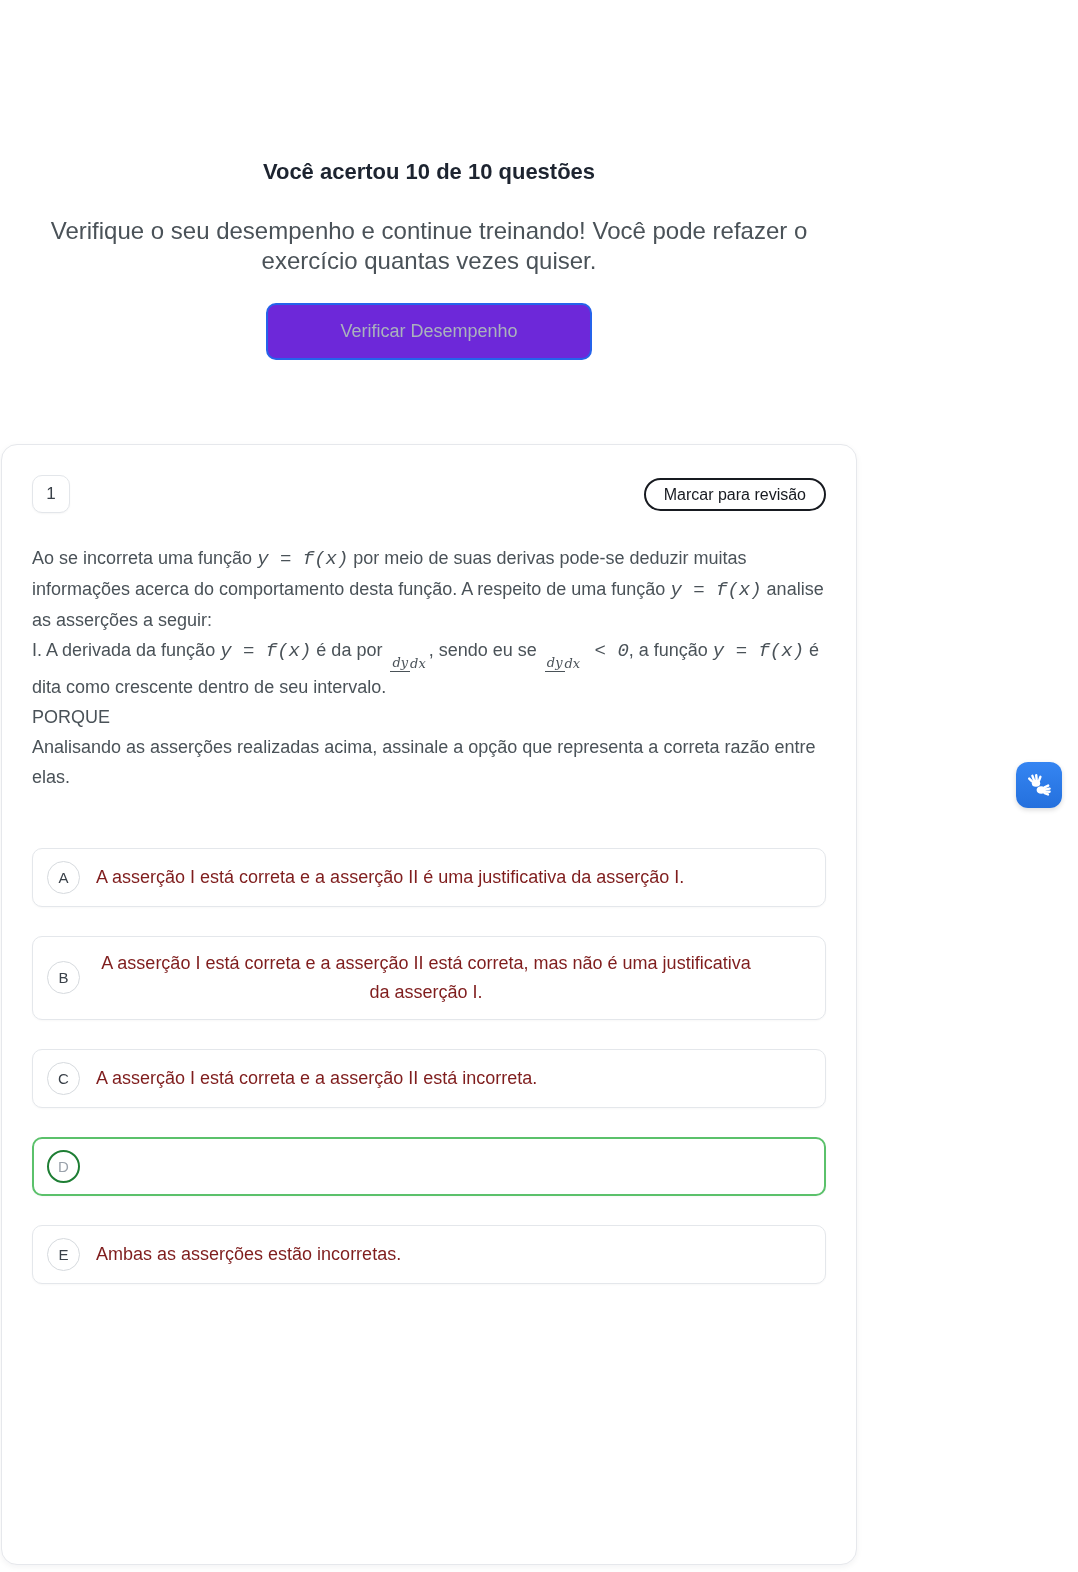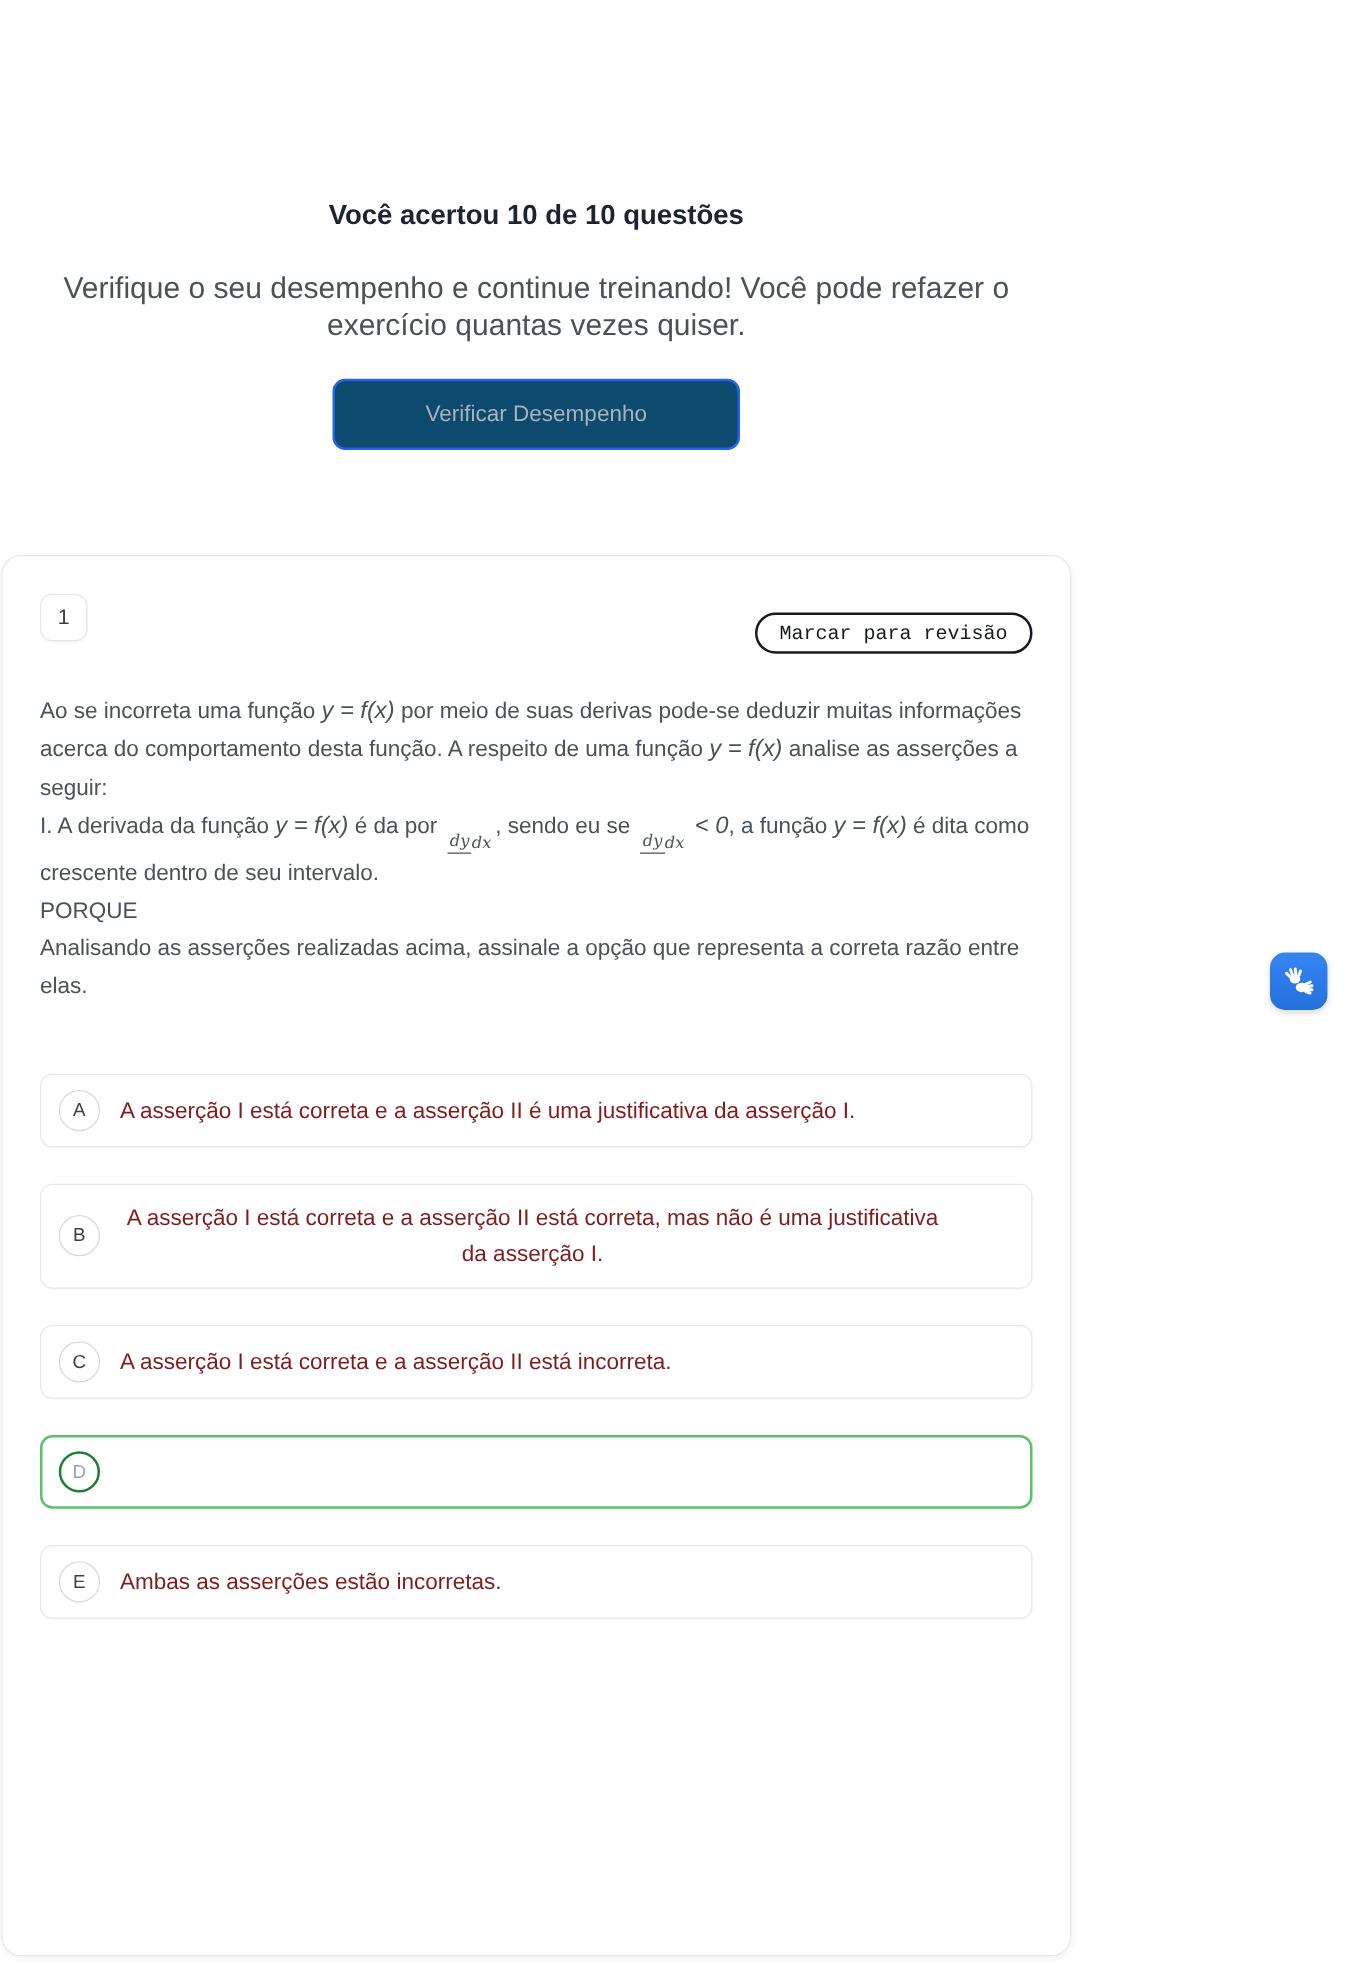--- a/index.html
+++ b/index.html
@@ -9,49 +9,49 @@
     background:#ffffff; font-family:"Liberation Sans", sans-serif; color:#4a5258;
   }
   .content-col { width:858px; }
 
   
   .results { padding-top:155px; text-align:center; }
   .results-title { font-size:22px; line-height:33px; font-weight:700; color:#1d2430; margin:0 0 28px; }
   .results-subtitle { font-size:24px; line-height:30px; color:#4a5258; width:780px; margin:0 auto 27px; }
   .verify-btn {
     display:inline-block; min-width:326px; height:57px; line-height:53px; padding:0 24px;
-    border:2px solid #2563eb; border-radius:10px; background:#0c4a6e;
+    border:2px solid #2563eb; border-radius:10px; background:#6d28d9;
     color:#aab2bc; font-size:18px; font-family:inherit; cursor:pointer;
   }
 
   
   .card {
     margin:84px 0 0 1px; width:856px; height:1121px;
     background:#fff; border:1px solid #e6e8ec; border-radius:16px;
     box-shadow:0 2px 6px rgba(16,24,40,.05); padding:30px;
   }
   .q-header { display:flex; justify-content:space-between; align-items:flex-start; }
   .q-num {
     width:38px; height:38px; border:1px solid #e3e6ea; border-radius:10px;
     display:flex; align-items:center; justify-content:center;
     font-size:17px; color:#3a4149; box-shadow:0 1px 2px rgba(0,0,0,.04); background:#fff;
   }
   .review-btn {
-    height:33px; padding:0 18px; margin-top:15px;
+    height:33px; padding:0 18px; margin-top:3px;
     border:2px solid #171a20; border-radius:17px; background:#fff;
-    font-size:16px; font-weight:500; color:#171a20; font-family:Liberation Mono, monospace;
+    font-size:16px; font-weight:500; color:#171a20; font-family:Liberation Sans, sans-serif;
     display:flex; align-items:center; cursor:pointer;
   }
 
   .q-body { margin-top:30px; font-size:18px; line-height:30px; color:#4a5258; }
   .q-body p { margin:0; }
   .p-assert1 { margin-top:2px; }
   .p-porque { margin:28px 0; }
   .p-closing { margin-top:4px; }
-  .math { font-family:Liberation Sans, sans-serif; font-style:italic; font-size:19px; }
+  .math { font-family:Liberation Mono, monospace; font-style:italic; font-size:19px; }
   .frac {
     display:inline-flex; flex-direction:row; align-items:center; vertical-align:-11px;
     font-family:"DejaVu Serif", serif; font-style:italic; font-size:13px; line-height:1.15; margin:0 3px;
   }
   .frac .num { border-bottom:1px solid #4a5258; padding:0 2px; }
 
   
   .options { margin-top:56px; }
   .option {
     display:flex; align-items:center; gap:16px;

